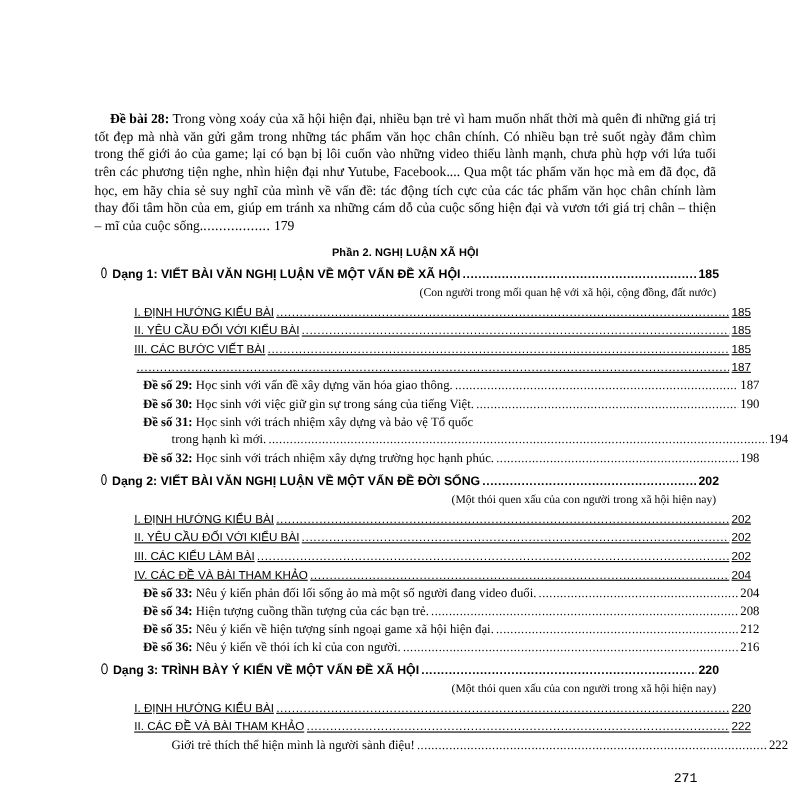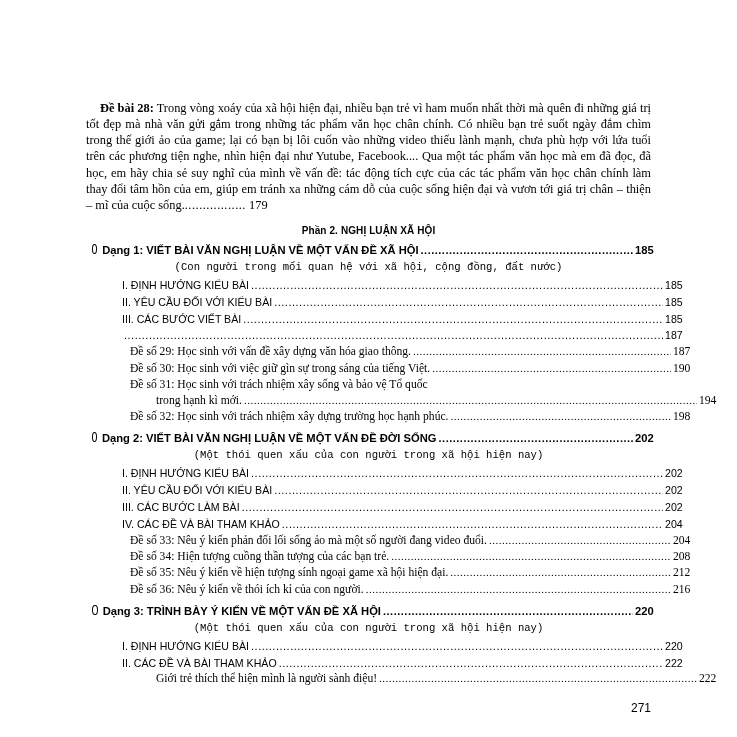--- a/index.html
+++ b/index.html
@@ -83,53 +83,54 @@
     border: 1.3px solid #000;
     border-radius: 50%;
     margin-right: 5px;
     position: relative;
     top: 0px;
   }
   .dang .pg { font-family: "Liberation Sans", sans-serif; }
 
   
   .note {
-    font-family: Liberation Mono, monospace;
+    font-family: Liberation Serif, serif;
     font-size: 10.6px;
-    text-align: center;
+    text-align: right;
     margin: 2px 0 4px 0;
   }
 
   
   .roman {
     font-family: "Liberation Sans", sans-serif;
     font-size: 10.6px;
     margin-left: 36px;
     line-height: 1.5;
+    text-decoration: underline;
   }
 
   
   .deso {
     font-size: 11.6px;
     margin-left: 44px;
     line-height: 1.40;
   }
-  .deso .lbl b { font-weight: normal; }
+  .deso .lbl b { font-weight: bold; }
   .deso.cont {
     margin-left: 70px;
   }
 
   .intro-wrap { margin-bottom: 4px; }
 
   .page-number {
     position: absolute;
-    right: 86px;
+    right: 103px;
     bottom: 22px;
     font-size: 12px;
-    font-family: Liberation Sans, sans-serif;
+    font-family: Liberation Mono, monospace;
   }
 
   .block { margin-bottom: 1px; }
 </style>
 </head>
 <body>
 
 <div class="page">
 
   <div class="intro-wrap">
@@ -170,21 +171,21 @@
           <span class="lbl"><b>Đề số 29:</b><span> Học sinh với vấn đề xây dựng văn hóa giao thông.</span></span>
           <span class="lead"></span>
           <span class="pg">187</span>
         </div>
         <div class="row deso">
           <span class="lbl"><b>Đề số 30:</b><span> Học sinh với việc giữ gìn sự trong sáng của tiếng Việt.</span></span>
           <span class="lead"></span>
           <span class="pg">190</span>
         </div>
         <div class="row deso">
-          <span class="lbl"><b>Đề số 31:</b><span> Học sinh với trách nhiệm xây sống và bảo vệ Tổ quốc</span></span>
+          <span class="lbl"><b>Đề số 31:</b><span> Học sinh với trách nhiệm xây dựng và bảo vệ Tổ quốc</span></span>
           <span style="flex: 1 1 auto;"></span>
         </div>
         <div class="row deso cont">
           <span class="lbl"><span>trong hạnh kì mới.</span></span>
           <span class="lead"></span>
           <span class="pg">194</span>
         </div>
         <div class="row deso">
           <span class="lbl"><b>Đề số 32:</b><span> Học sinh với trách nhiệm xây dựng trường học hạnh phúc.</span></span>
           <span class="lead"></span>
@@ -203,21 +204,21 @@
           <span class="lbl"><span>I. ĐỊNH HƯỚNG KIỂU BÀI</span></span>
           <span class="lead"></span>
           <span class="pg">202</span>
         </div>
         <div class="row roman">
           <span class="lbl"><span>II. YÊU CẦU ĐỐI VỚI KIỂU BÀI</span></span>
           <span class="lead"></span>
           <span class="pg">202</span>
         </div>
         <div class="row roman">
-          <span class="lbl"><span>III. CÁC BƯỚC LÀM BÀI</span></span>
+          <span class="lbl"><span>III. CÁC KIỂU LÀM BÀI</span></span>
           <span class="lead"></span>
           <span class="pg">202</span>
         </div>
         <div class="row roman">
           <span class="lbl"><span>IV. CÁC ĐỀ VÀ BÀI THAM KHẢO</span></span>
           <span class="lead"></span>
           <span class="pg">204</span>
         </div>
         <div class="row deso">
           <span class="lbl"><b>Đề số 33:</b><span> Nêu ý kiến phản đối lối sống ảo mà một số người đang video đuổi.</span></span>

